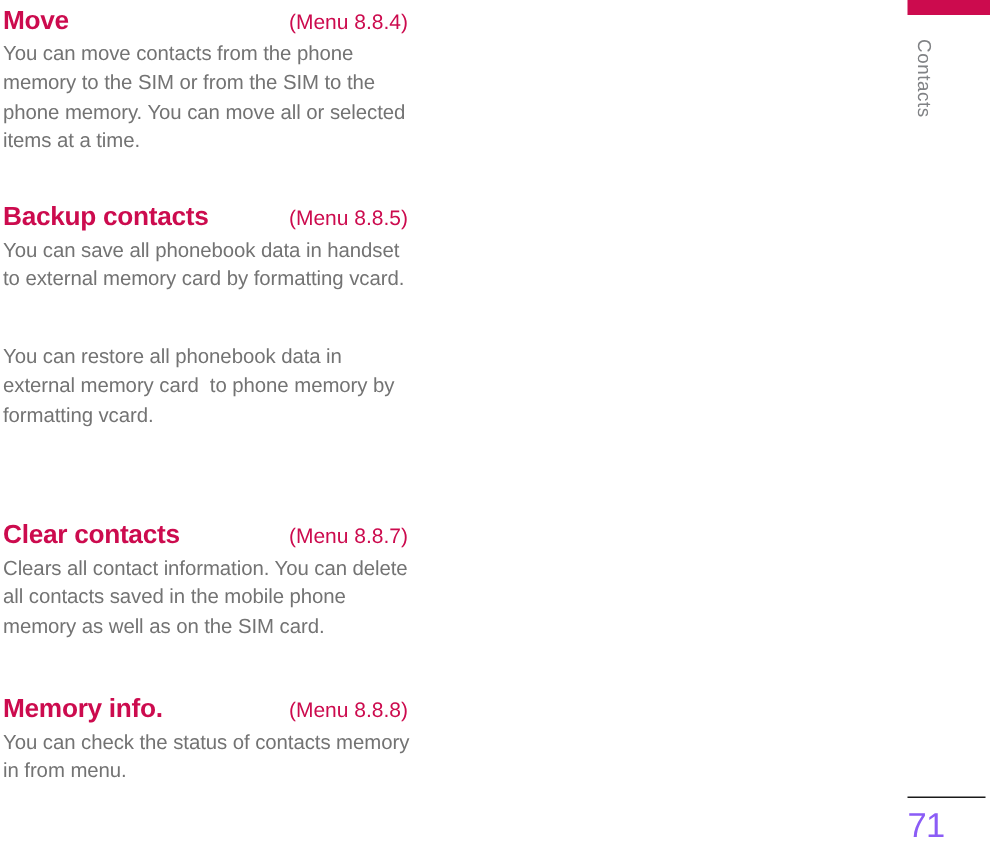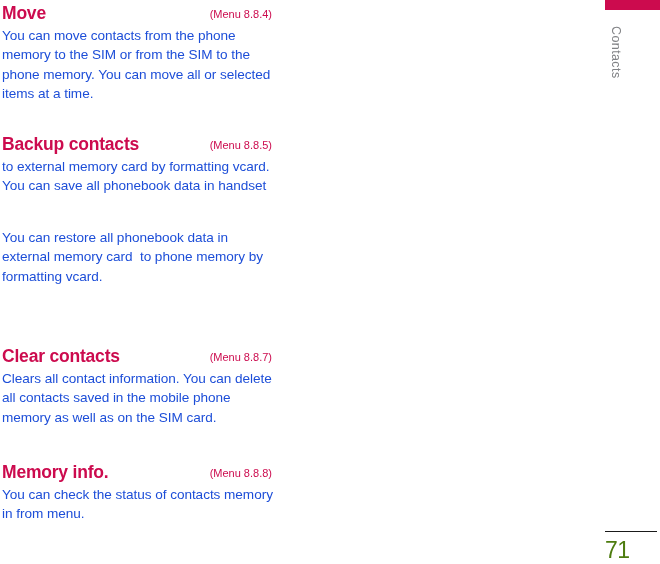--- a/index.html
+++ b/index.html
@@ -52,30 +52,30 @@
     color: #CC0B4E;
     letter-spacing: -0.2px;
     white-space: nowrap;
     line-height: 22px;
   }
 
   .section-menu {
     position: absolute;
     right: 2px;
     top: 2px;
-    font-size: 11px;
+    font-size: 14px;
     font-weight: normal;
     color: #CC0B4E;
     white-space: nowrap;
     line-height: 20px;
   }
 
   .section-body {
     font-size: 13.6px;
-    color: #1d4ed8;
+    color: #737373;
     line-height: 19.3px;
     width: 276px;
     letter-spacing: -0.05px;
   }
   .section-body .ln {
     display: block;
     white-space: pre;
   }
 
   
@@ -125,21 +125,21 @@
     height: 0;
     border-top: 1.6px solid #1A1A1A;
   }
 
   #page-number {
     position: absolute;
     left: 605px;
     top: 536px;
     width: 52px;
     font-size: 23px;
-    color: #4d7c0f;
+    color: #8b5cf6;
     line-height: 28px;
     letter-spacing: -0.5px;
     text-align: left;
   }
 </style>
 </head>
 <body>
 
 <div id="page">
 
@@ -157,22 +157,22 @@
         <span class="ln">items at a time.</span>
       </div>
     </div>
 
     <div class="section sec-backup">
       <div class="section-head">
         <div class="section-title">Backup contacts</div>
         <div class="section-menu">(Menu 8.8.5)</div>
       </div>
       <div class="section-body">
+        <span class="ln">You can save all phonebook data in handset</span>
         <span class="ln">to external memory card by formatting vcard.</span>
-        <span class="ln">You can save all phonebook data in handset</span>
       </div>
     </div>
 
     <div class="section sec-restore">
       <div class="section-body">
         <span class="ln">You can restore all phonebook data in</span>
         <span class="ln">external memory card  to phone memory by</span>
         <span class="ln">formatting vcard.</span>
       </div>
     </div>

